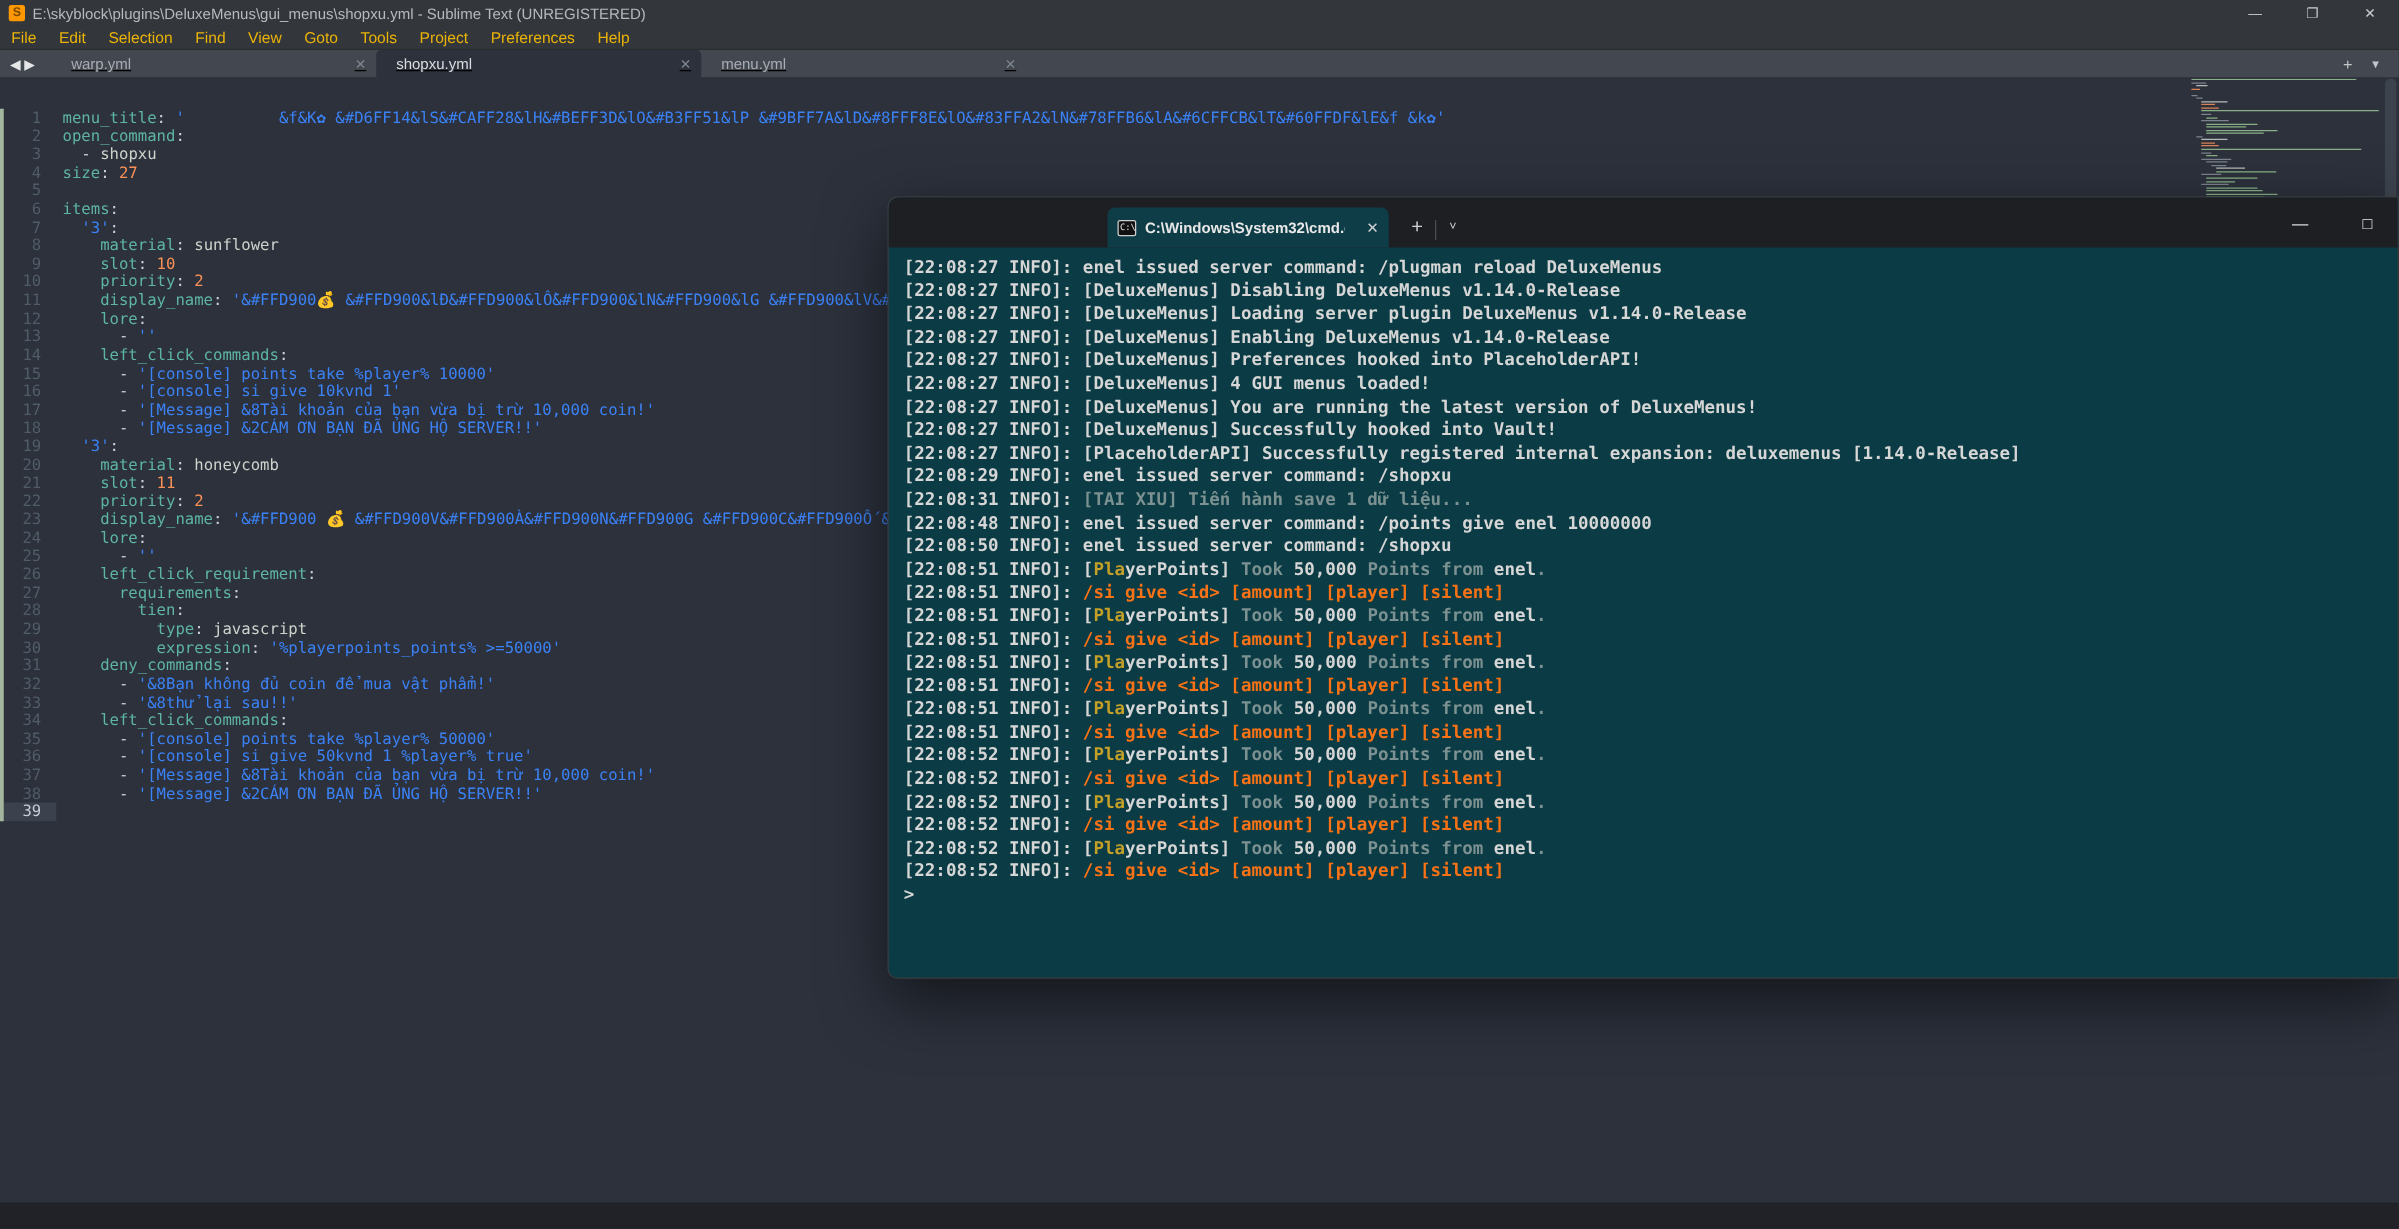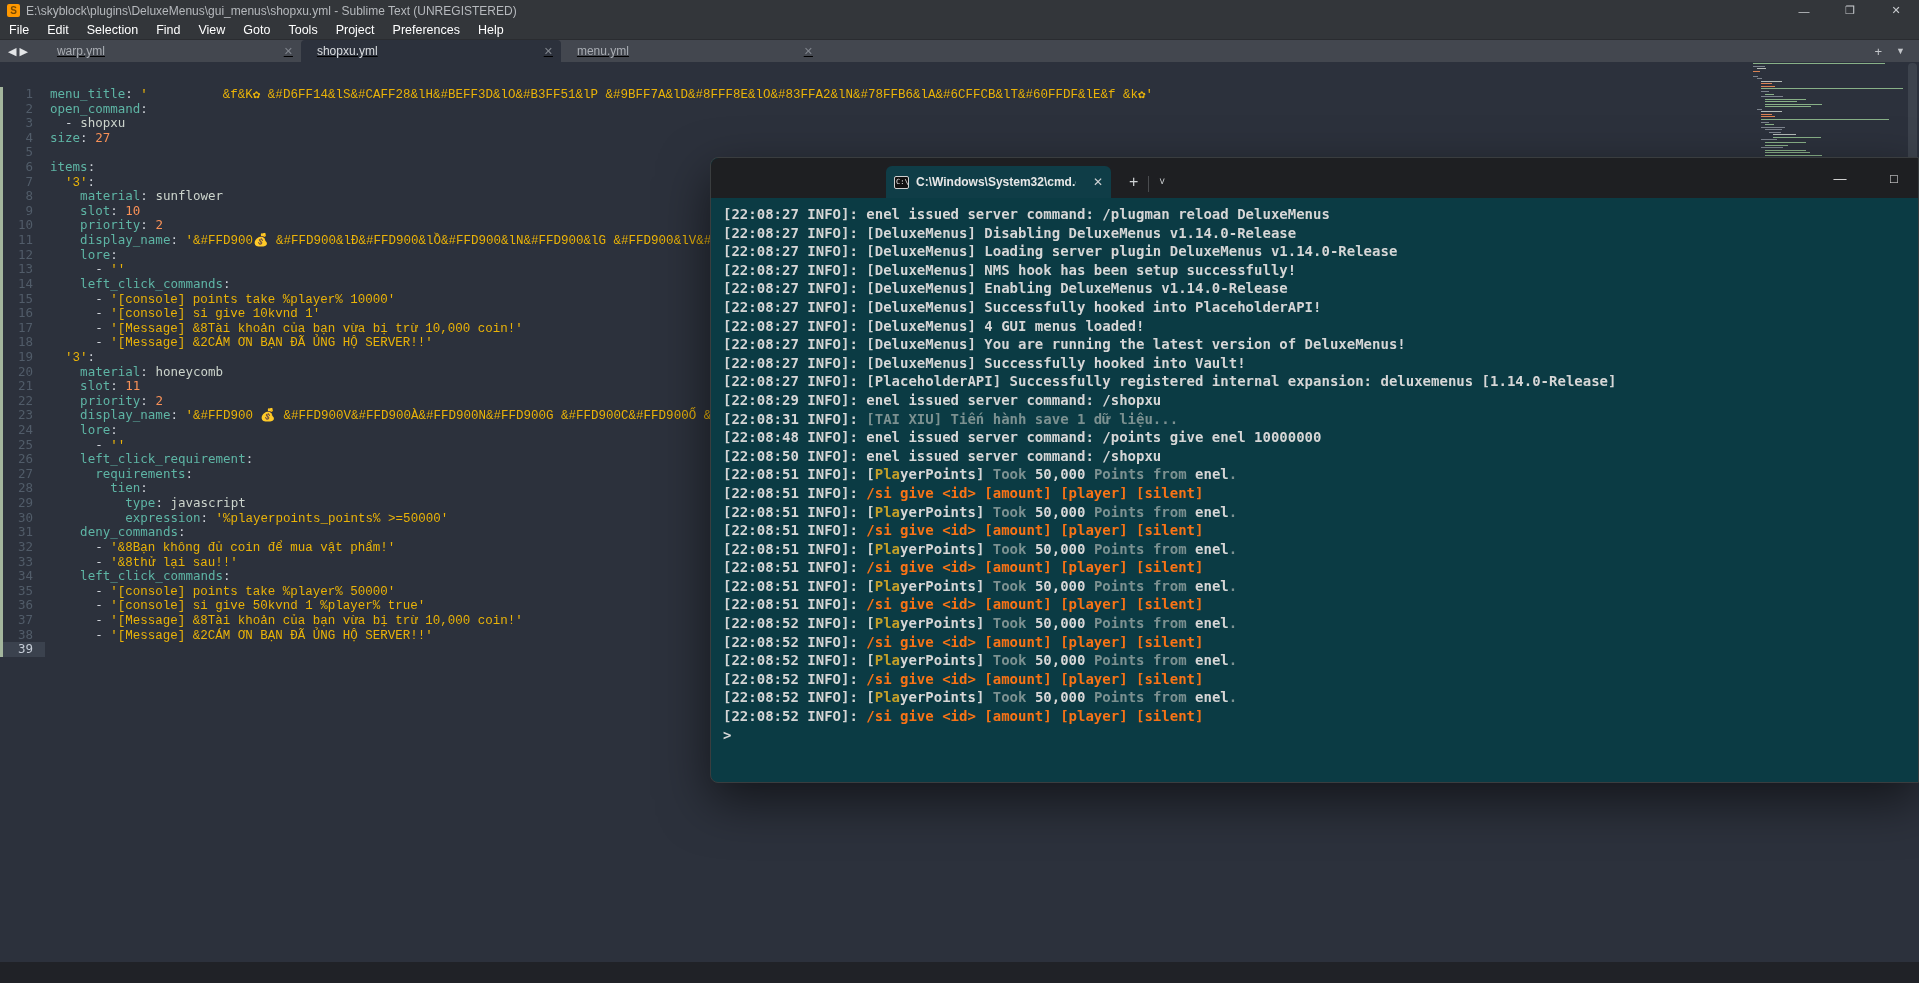--- a/index.html
+++ b/index.html
@@ -10,21 +10,21 @@
   .titlebar { position:absolute; left:0; top:0; width:1919px; height:21px;
               background:#33363a; display:flex; align-items:center; color:#b6b9bd;
               font-size:12px; }
   .st-logo { width:13px; height:13px; margin:0 6px 0 7px; border-radius:2px;
              background:#ff9800; color:#7a4a00; font-size:10px; font-weight:bold;
              display:flex; align-items:center; justify-content:center; }
   .win-btns { position:absolute; right:0; top:0; height:21px; display:flex; }
   .win-btn  { width:46px; height:21px; display:flex; align-items:center;
               justify-content:center; color:#c9cccf; font-size:11px; }
   .menubar { position:absolute; left:0; top:21px; width:1919px; height:19px;
-             background:#33363a; display:flex; align-items:center; color:#ffffff;
+             background:#33363a; display:flex; align-items:center; color:#eab308;
              font-size:12.5px; border-bottom:1px solid #2a2c30; }
   .menu-item { padding:0 9px; height:100%; display:flex; align-items:center; }
 
   
   .tabbar { position:absolute; left:0; top:40px; width:1919px; height:22px;
             background:#43474f; display:flex; align-items:flex-end; }
   .nav-arrows { display:flex; align-items:center; height:100%; padding:0 10px 0 8px;
                 color:#e4e6e8; font-size:11px; letter-spacing:3px; }
   .tab { width:260px; height:22px; display:flex; align-items:center;
          color:#a9adb3; font-size:12px; padding:0 8px 0 16px; position:relative; }
@@ -37,21 +37,21 @@
   .editor { position:absolute; left:0; top:62px; width:1919px; height:900px;
             background:#2c313c; font-family:"DejaVu Sans Mono", monospace;
             font-size:12.5px; }
   .diff-strip { position:absolute; left:0; top:25px; width:3px; height:570px;
                 background:#a4b69d; }
   .code-row { display:flex; height:14.62px; line-height:14.62px; white-space:pre; }
   .gutter { width:45px; flex:0 0 45px; text-align:right; padding-right:12px;
             color:#515c69; }
   .code-row.cursor-line .gutter { background:#3b424e; color:#c5ccd6; }
   .code-text { padding-left:5px; white-space:pre; }
-  .e-k { color:#5eb5a5; } .e-s { color:#eab308;font-family:Liberation Mono, monospace; } .e-v { color:#ccd4cc; }
+  .e-k { color:#5eb5a5; } .e-s { color:#3b82f6; } .e-v { color:#ccd4cc; }
   .e-n { color:#f99157; } .e-p { color:#ced3d9; } .e-d { color:#ced3d9; }
   .codepane { padding-top:25px; overflow:hidden; height:900px; }
 
   
   .minimap { position:absolute; left:1753px; top:63px; width:150px; height:110px;
              overflow:hidden; }
   .mini-bar { height:1px; margin-bottom:1.56px; opacity:.85; }
   .v-scroll { position:absolute; left:1908px; top:63px; width:9px; height:240px;
               background:#3d434d; border-radius:4px; }
   .statusbar { position:absolute; left:0; top:962px; width:1919px; height:21px;
@@ -237,23 +237,22 @@
     <span class="term-chevron">˅</span>
     <div class="term-winbtns">
       <div class="term-winbtn">—</div>
       <div class="term-winbtn">□</div>
     </div>
   </div>
   <div class="term-body" id="termbody">
       <div class="term-row"><span class="c-w">[22:08:27 INFO]: </span><span class="c-w">enel issued server command: /plugman reload DeluxeMenus</span></div>
       <div class="term-row"><span class="c-w">[22:08:27 INFO]: </span><span class="c-w">[DeluxeMenus] Disabling DeluxeMenus v1.14.0-Release</span></div>
       <div class="term-row"><span class="c-w">[22:08:27 INFO]: </span><span class="c-w">[DeluxeMenus] Loading server plugin DeluxeMenus v1.14.0-Release</span></div>
-      <div class="term-row"><span class="c-w">[22:08:27 INFO]: </span><span class="c-w">[DeluxeMenus] NMS hook has been setup successfully!</span></div>
       <div class="term-row"><span class="c-w">[22:08:27 INFO]: </span><span class="c-w">[DeluxeMenus] Enabling DeluxeMenus v1.14.0-Release</span></div>
-      <div class="term-row"><span class="c-w">[22:08:27 INFO]: </span><span class="c-w">[DeluxeMenus] Successfully hooked into PlaceholderAPI!</span></div>
+      <div class="term-row"><span class="c-w">[22:08:27 INFO]: </span><span class="c-w">[DeluxeMenus] Preferences hooked into PlaceholderAPI!</span></div>
       <div class="term-row"><span class="c-w">[22:08:27 INFO]: </span><span class="c-w">[DeluxeMenus] 4 GUI menus loaded!</span></div>
       <div class="term-row"><span class="c-w">[22:08:27 INFO]: </span><span class="c-w">[DeluxeMenus] You are running the latest version of DeluxeMenus!</span></div>
       <div class="term-row"><span class="c-w">[22:08:27 INFO]: </span><span class="c-w">[DeluxeMenus] Successfully hooked into Vault!</span></div>
       <div class="term-row"><span class="c-w">[22:08:27 INFO]: </span><span class="c-w">[PlaceholderAPI] Successfully registered internal expansion: deluxemenus [1.14.0-Release]</span></div>
       <div class="term-row"><span class="c-w">[22:08:29 INFO]: </span><span class="c-w">enel issued server command: /shopxu</span></div>
       <div class="term-row"><span class="c-w">[22:08:31 INFO]: </span><span class="c-g">[TAI XIU] Tiến hành save 1 dữ liệu...</span></div>
       <div class="term-row"><span class="c-w">[22:08:48 INFO]: </span><span class="c-w">enel issued server command: /points give enel 10000000</span></div>
       <div class="term-row"><span class="c-w">[22:08:50 INFO]: </span><span class="c-w">enel issued server command: /shopxu</span></div>
       <div class="term-row"><span class="c-w">[22:08:51 INFO]: </span><span class="c-w">[</span><span class="c-y">Pla</span><span class="c-w">yerPoints] </span><span class="c-g">Took </span><span class="c-w">50,000 </span><span class="c-g">Points from </span><span class="c-w">enel</span><span class="c-g">.</span></div>
       <div class="term-row"><span class="c-w">[22:08:51 INFO]: </span><span class="c-o">/si give &lt;id&gt; [amount] [player] [silent]</span></div>

